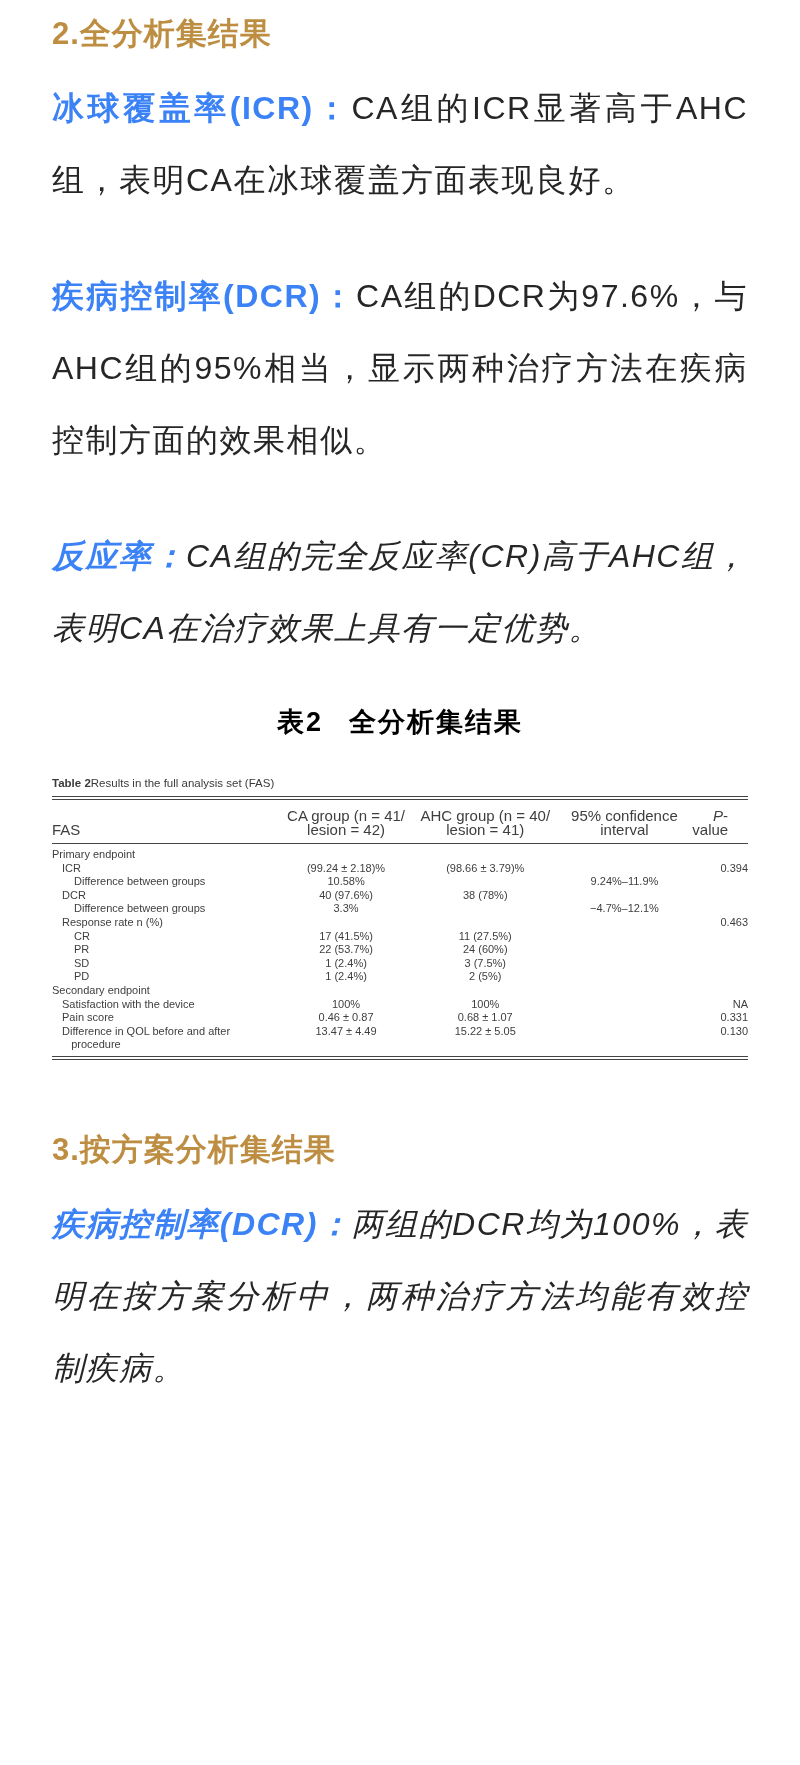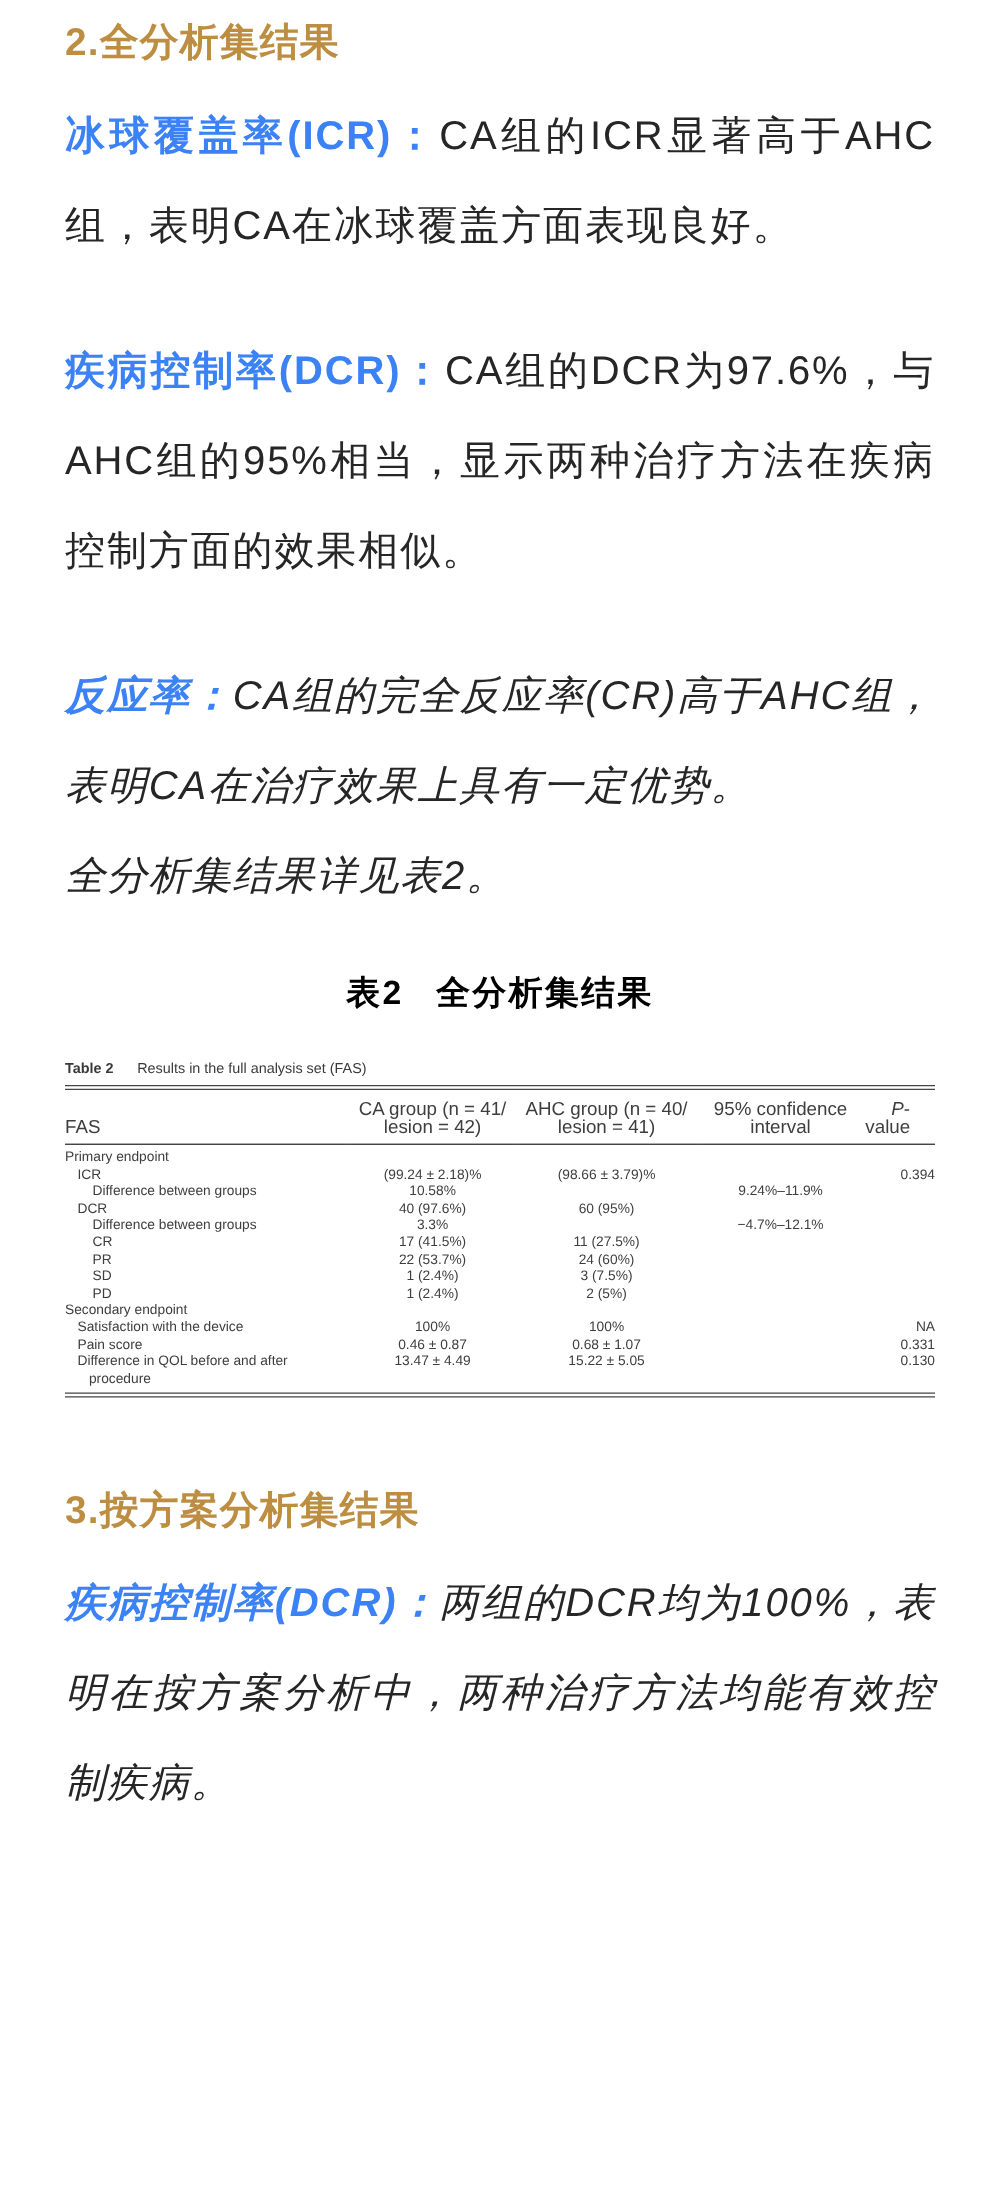--- a/index.html
+++ b/index.html
@@ -23,21 +23,21 @@
   .lead { font-weight:700; color:#3b82f6; }
   
   .tbl-caption {
     text-align:center; font-size:27px; font-weight:700;
     color:#000000; line-height:36px; margin:40px 0 36px 0; letter-spacing:2px;
   }
   .tbl-caption .cap-label { margin-right:26px; }
   
   .paper { color:#3e3e3e; filter:blur(0.35px); }
   .paper-title { font-size:11.5px; line-height:15px; margin-bottom:5px; color:#3a3a3a; }
-  .paper-title .b { font-weight:700; margin-right:19px; }
+  .paper-title .b { font-weight:700; margin-right:0; }
   .rule2 { height:4px; border-top:1.5px solid #454545; border-bottom:1.5px solid #454545; }
   table.fas { width:100%; border-collapse:collapse; table-layout:fixed; }
   table.fas col.c-stub { width:32.5%; }
   table.fas col.c-ca   { width:19.5%; }
   table.fas col.c-ahc  { width:20.5%; }
   table.fas col.c-ci   { width:19.5%; }
   table.fas col.c-p    { width:8%; }
   table.fas th {
     font-weight:400; font-size:15px; line-height:14px;
     padding:9px 0 6px 0; vertical-align:bottom; white-space:pre-line;
@@ -64,21 +64,20 @@
 <div class="page">
 
   <div class="sec-heading">2.全分析集结果</div>
 
   <p class="para"><span class="lead">冰球覆盖率(ICR)：</span><span>CA组的ICR显著高于AHC组，表明CA在冰球覆盖方面表现良好。</span></p>
 
   <p class="para"><span class="lead">疾病控制率(DCR)：</span><span>CA组的DCR为97.6%，与AHC组的95%相当，显示两种治疗方法在疾病控制方面的效果相似。</span></p>
 
   <p class="para tight"><span class="lead">反应率：</span><span>CA组的完全反应率(CR)高于AHC组，表明CA在治疗效果上具有一定优势。</span></p>
 
-  <p class="para tight"><span>全分析集结果详见表2。</span></p>
 
   <div class="tbl-caption"><span class="cap-label">表2</span><span>全分析集结果</span></div>
 
   <div class="paper">
     <div class="paper-title"><span class="b">Table 2</span><span>Results in the full analysis set (FAS)</span></div>
     <div class="rule2"></div>
     <table class="fas">
       <colgroup>
           <col class="c-stub">
           <col class="c-ca">
@@ -116,30 +115,37 @@
         <tr>
           <td class="stub ind2">Difference between groups</td>
           <td class="c">10.58%</td>
           <td class="c"></td>
           <td class="c">9.24%–11.9%</td>
           <td class="p"></td>
         </tr>
         <tr>
           <td class="stub ind1">DCR</td>
           <td class="c">40 (97.6%)</td>
-          <td class="c">60 (95%)</td>
+          <td class="c">38 (78%)</td>
           <td class="c"></td>
           <td class="p"></td>
         </tr>
         <tr>
           <td class="stub ind2">Difference between groups</td>
           <td class="c">3.3%</td>
           <td class="c"></td>
           <td class="c">−4.7%–12.1%</td>
           <td class="p"></td>
+        </tr>
+        <tr>
+          <td class="stub ind1">Response rate n (%)</td>
+          <td class="c"></td>
+          <td class="c"></td>
+          <td class="c"></td>
+          <td class="p">0.463</td>
         </tr>
         <tr>
           <td class="stub ind2">CR</td>
           <td class="c">17 (41.5%)</td>
           <td class="c">11 (27.5%)</td>
           <td class="c"></td>
           <td class="p"></td>
         </tr>
         <tr>
           <td class="stub ind2">PR</td>

